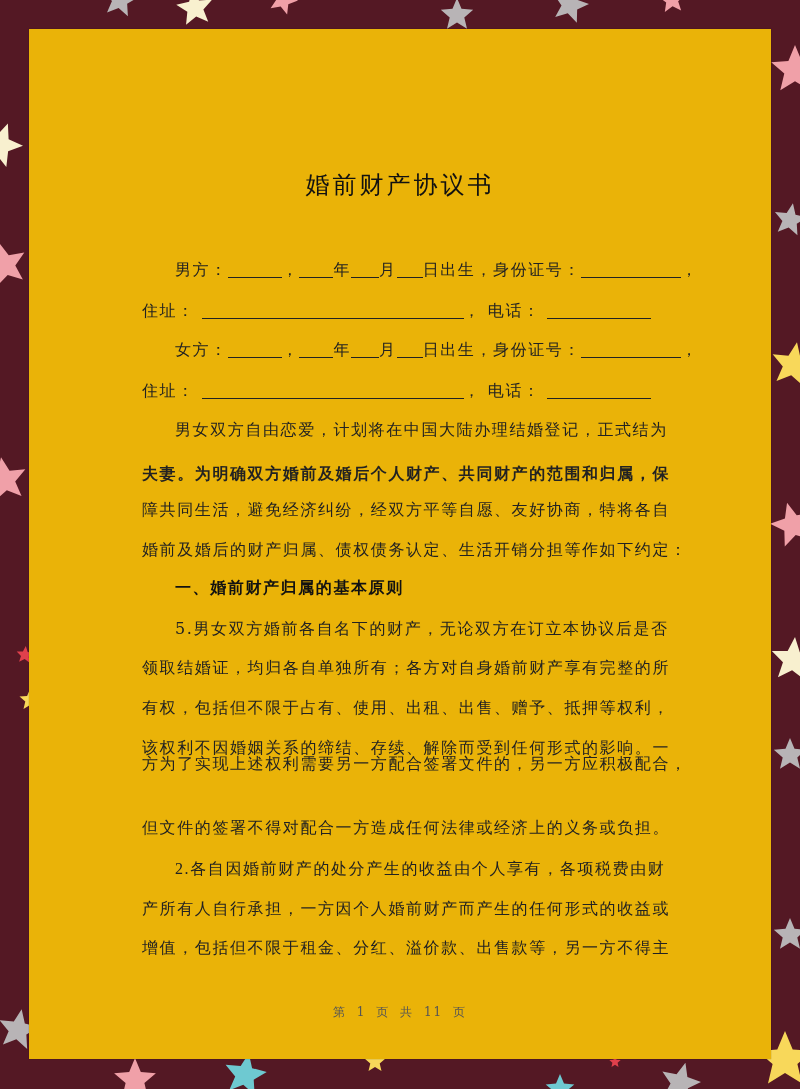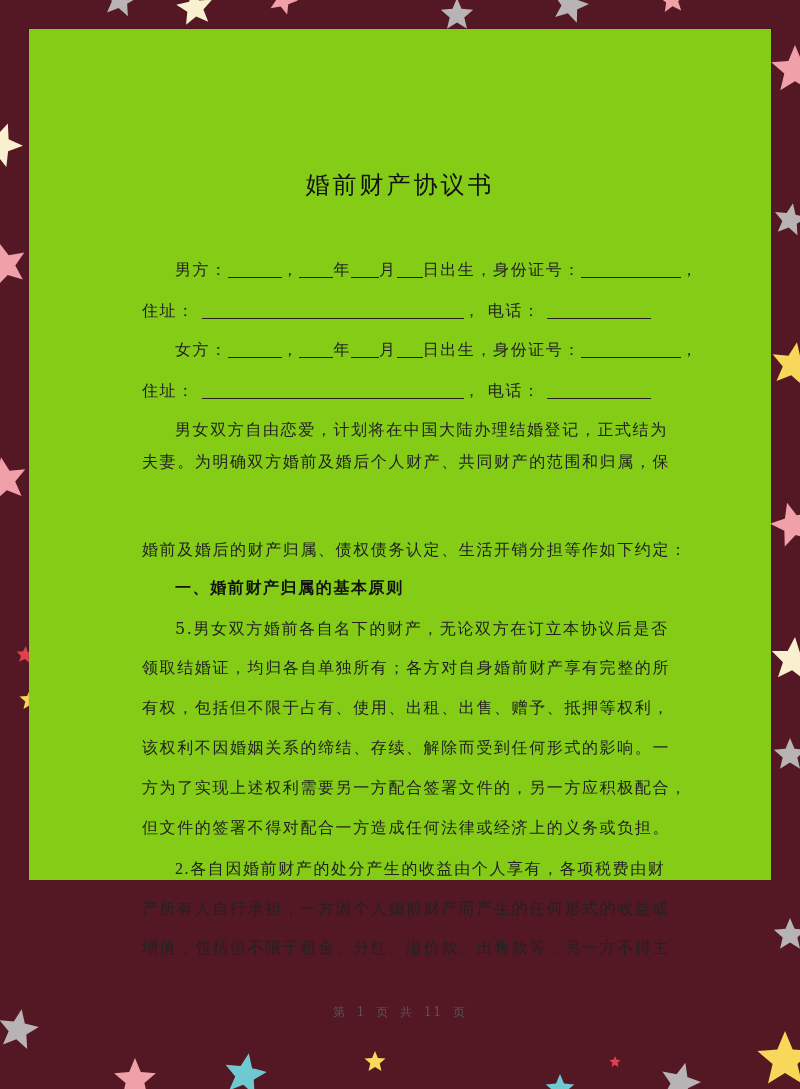--- a/index.html
+++ b/index.html
@@ -18,22 +18,22 @@
     position: absolute;
     left: 0; top: 0;
     width: 800px; height: 1089px;
     z-index: 0;
   }
   .page {
     position: absolute;
     left: 29px;
     top: 29px;
     width: 742px;
-    height: 851px;
-    background: #84cc16;
+    height: 1030px;
+    background: #eab308;
     z-index: 1;
     box-shadow: 0 0 1px rgba(0,0,0,0.4);
   }
   .title {
     position: absolute;
     left: 0;
     width: 742px;
     top: 140px;
     text-align: center;
     font-size: 24px;
@@ -128,30 +128,31 @@
   </div>
 
   <div class="line" style="top:349px;">
     <span>住址：</span>
     <span class="blank" style="width:262px;"></span><span>，</span>
     <span>电话：</span>
     <span class="blank" style="width:104px;"></span>
   </div>
 
   <div class="line indent" style="top:388px;">男女双方自由恋爱，计划将在中国大陆办理结婚登记，正式结为</div>
-  <div class="line" style="top:420px;">夫妻。为明确双方婚前及婚后个人财产、共同财产的范围和归属，保</div>
+  <div class="line" style="top:432px;font-weight:bold;">夫妻。为明确双方婚前及婚后个人财产、共同财产的范围和归属，保</div>
+  <div class="line" style="top:468px;">障共同生活，避免经济纠纷，经双方平等自愿、友好协商，特将各自</div>
   <div class="line" style="top:508px;">婚前及婚后的财产归属、债权债务认定、生活开销分担等作如下约定：</div>
 
   <div class="line indent heading" style="top:546px;">一、婚前财产归属的基本原则</div>
 
   <div class="line indent" style="top:587px;">5.男女双方婚前各自名下的财产，无论双方在订立本协议后是否</div>
   <div class="line" style="top:626px;text-align:center;">领取结婚证，均归各自单独所有；各方对自身婚前财产享有完整的所</div>
   <div class="line" style="top:666px;">有权，包括但不限于占有、使用、出租、出售、赠予、抵押等权利，</div>
   <div class="line" style="top:706px;">该权利不因婚姻关系的缔结、存续、解除而受到任何形式的影响。一</div>
-  <div class="line" style="top:746px;text-align:center;">方为了实现上述权利需要另一方配合签署文件的，另一方应积极配合，</div>
+  <div class="line" style="top:722px;text-align:center;">方为了实现上述权利需要另一方配合签署文件的，另一方应积极配合，</div>
   <div class="line" style="top:786px;">但文件的签署不得对配合一方造成任何法律或经济上的义务或负担。</div>
 
   <div class="line indent" style="top:827px;font-family:Liberation Serif, serif;">2.各自因婚前财产的处分产生的收益由个人享有，各项税费由财</div>
   <div class="line" style="top:867px;">产所有人自行承担，一方因个人婚前财产而产生的任何形式的收益或</div>
   <div class="line" style="top:906px;">增值，包括但不限于租金、分红、溢价款、出售款等，另一方不得主</div>
 
   <div class="footer">
     <span>第</span>
     <span>1</span>
     <span>页</span>

